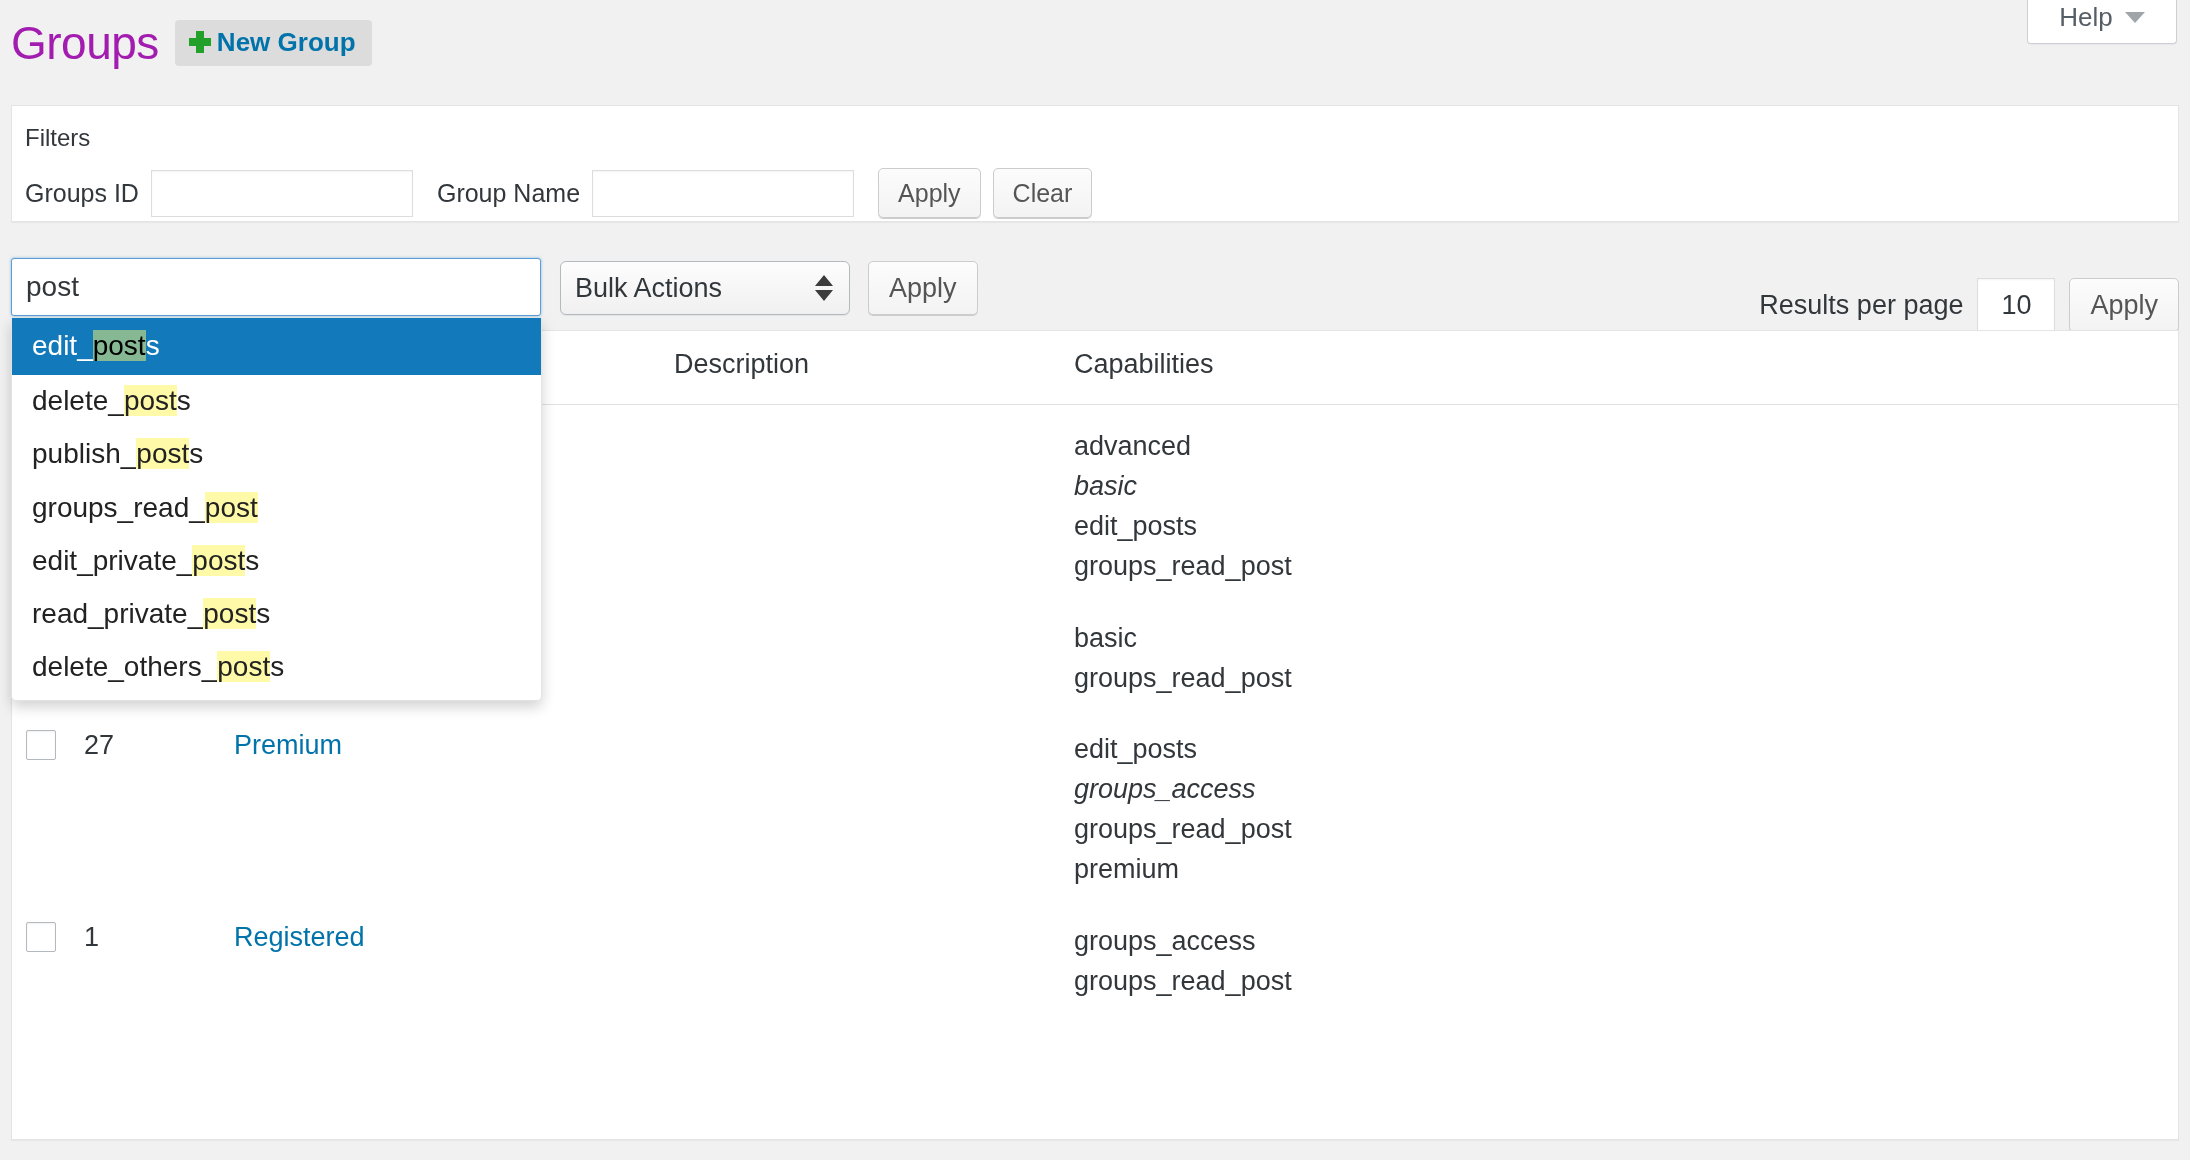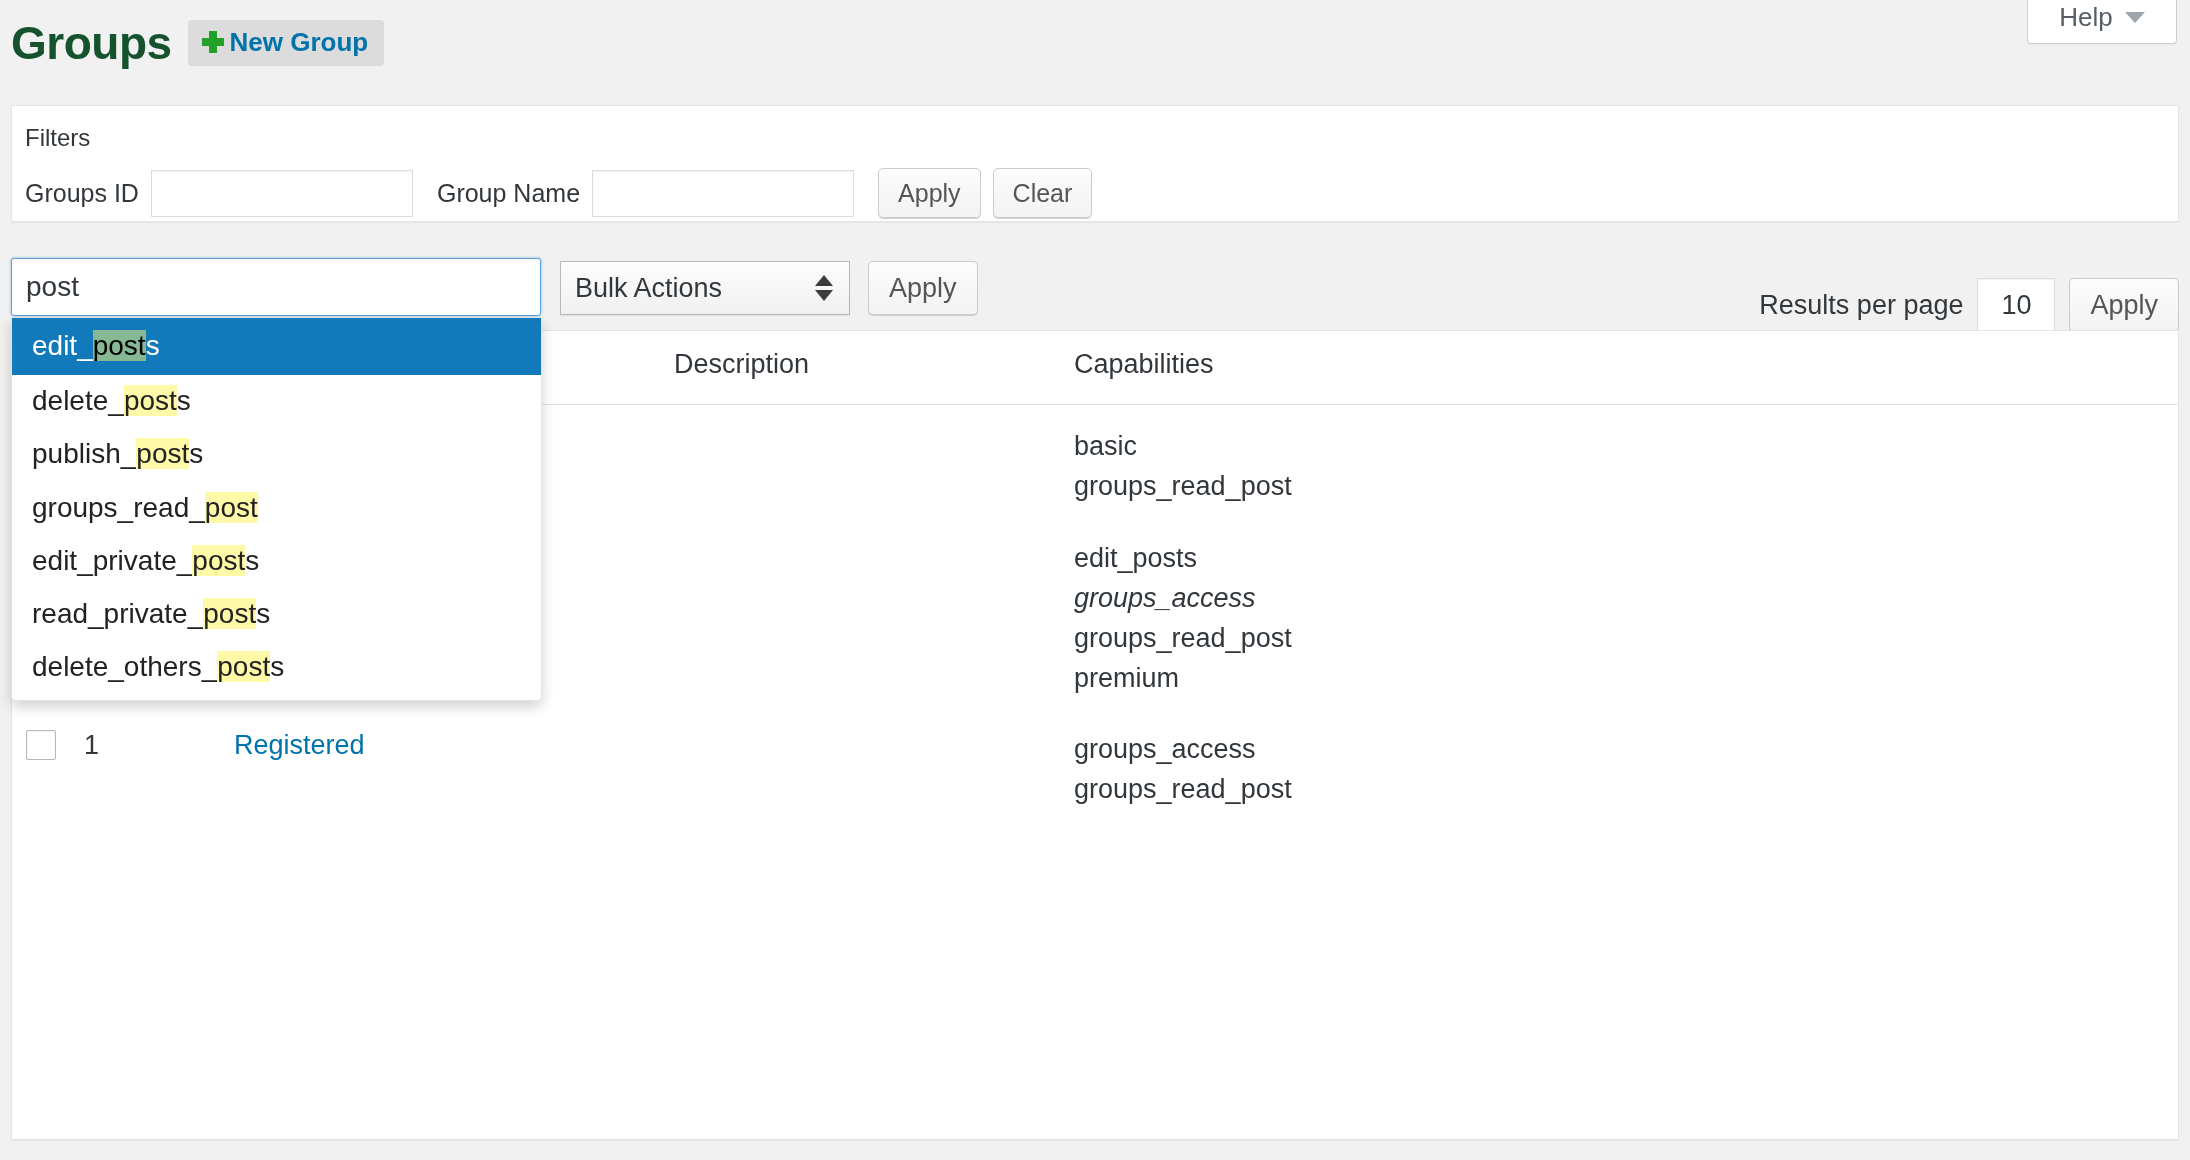--- a/index.html
+++ b/index.html
@@ -31,21 +31,21 @@
     border-right: 10px solid transparent;
     border-top: 11px solid #a0a5aa;
   }
 
   
   .title-row {
     position: absolute; left: 11px; top: 20px;
     display: flex; align-items: center; gap: 16px;
   }
   .page-title {
-    font-size: 46px; font-weight: 700; color: #14532d;
+    font-size: 46px; font-weight: 400; color: #a21caf;
     line-height: 1; letter-spacing: -0.5px;
   }
   .new-group-btn {
     background: #dcdcdc;
     border-radius: 4px;
     padding: 9px 16px 11px 12px;
     display: flex; align-items: center; gap: 4px;
     color: #0073aa; font-size: 26px; font-weight: 600;
     line-height: 1;
   }
@@ -116,21 +116,21 @@
     color: #32373c;
     padding: 0 14px;
     outline: none;
     box-shadow: 0 0 3px rgba(30,140,190,.5);
     font-family: "Liberation Sans", sans-serif;
   }
   .bulk-select {
     position: absolute; left: 560px; top: 3px;
     width: 290px; height: 54px;
     border: 1px solid #b4b9be;
-    border-radius: 0;
+    border-radius: 6px;
     background: linear-gradient(#fdfdfd,#f0f0f0);
     font-size: 27px;
     color: #32373c;
     padding: 0 14px;
     display: flex; align-items: center;
     box-shadow: 0 1px 1px rgba(0,0,0,.06);
   }
   .sel-arrows {
     position: absolute; right: 16px; top: 50%; transform: translateY(-50%);
     display: flex; flex-direction: column; gap: 4px;
@@ -302,20 +302,34 @@
       <thead>
         <tr>
           <th class="col-cb"></th>
           <th class="col-id"></th>
           <th class="col-name"></th>
           <th class="col-desc th-link">Description</th>
           <th class="col-caps">Capabilities</th>
         </tr>
       </thead>
       <tbody id="table-body">
+          <tr>
+            <td class="col-cb"><span class="cb"></span></td>
+            <td class="col-id"></td>
+            <td class="col-name"></td>
+            <td class="col-desc"></td>
+            <td class="col-caps">
+              <ul class="caps-list">
+                <li>advanced</li>
+                <li class="inherited">basic</li>
+                <li>edit_posts</li>
+                <li>groups_read_post</li>
+              </ul>
+            </td>
+          </tr>
           <tr>
             <td class="col-cb"><span class="cb"></span></td>
             <td class="col-id"></td>
             <td class="col-name"></td>
             <td class="col-desc"></td>
             <td class="col-caps">
               <ul class="caps-list">
                 <li>basic</li>
                 <li>groups_read_post</li>
               </ul>

